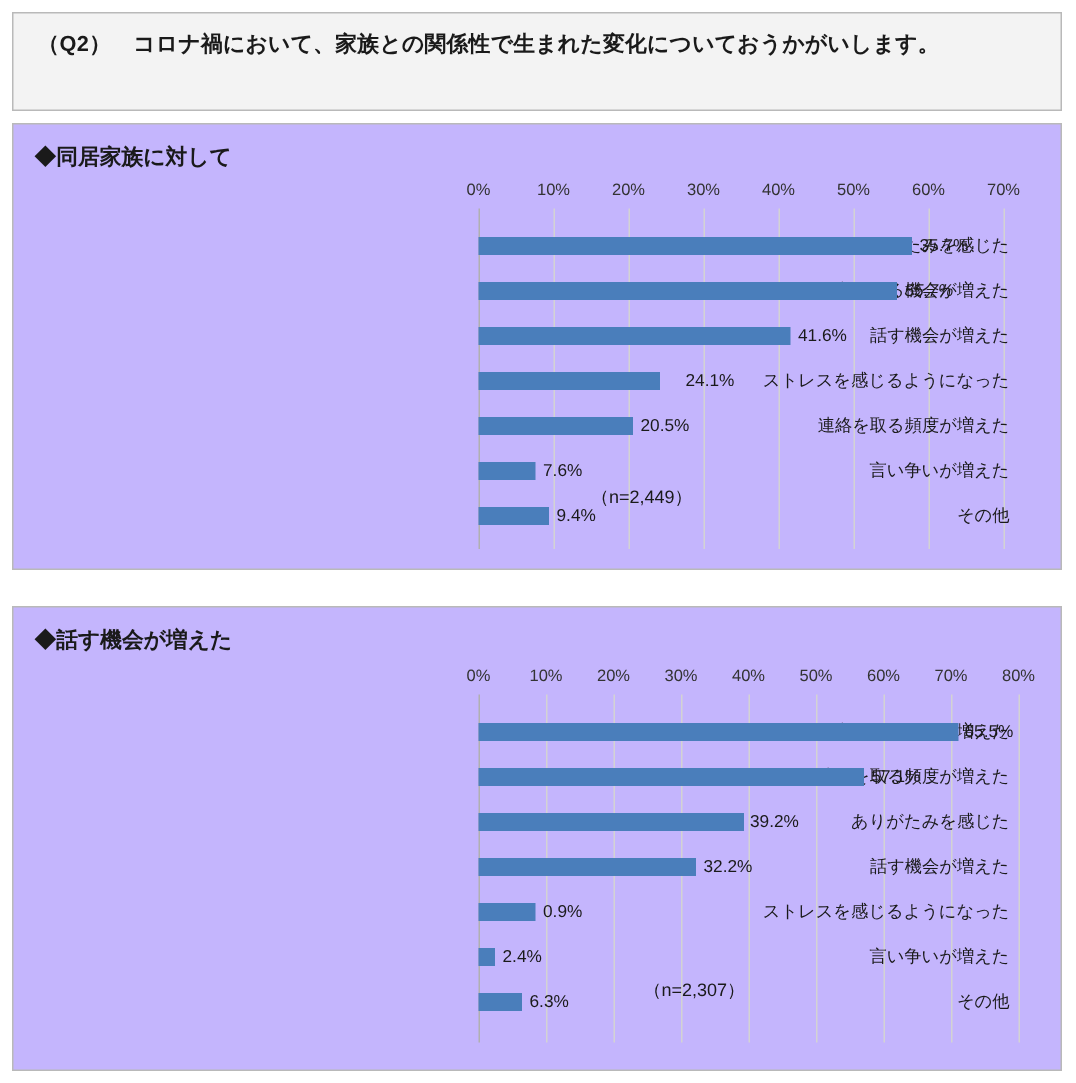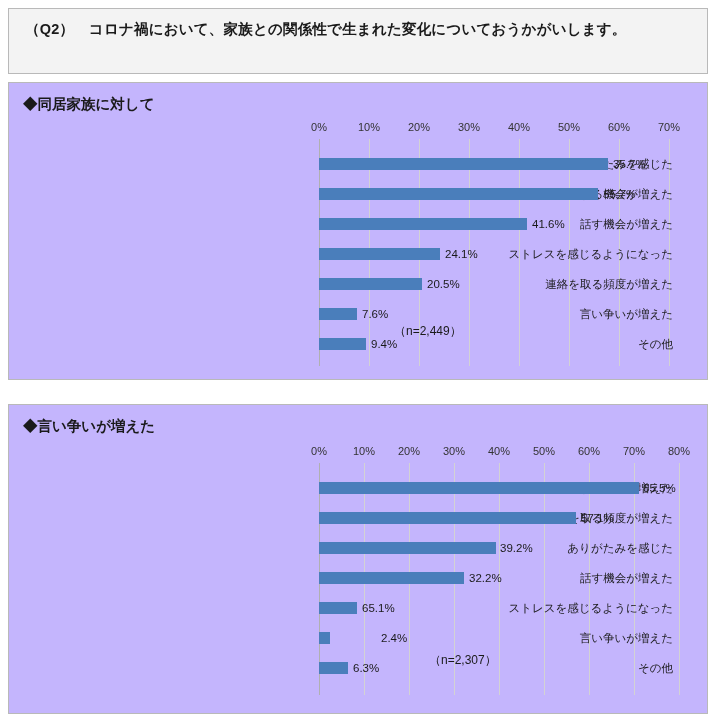--- a/index.html
+++ b/index.html
@@ -201,21 +201,21 @@
           <div class="val" style="left:464px;font-style:italic;">55.7%</div>
         </div>
         <div class="row" style="top:72px;">
           <div class="cat" style="width:180px;">話す機会が増えた</div>
           <div class="bar" style="left:180px;width:208px;"></div>
           <div class="val" style="left:393px;text-align:right;">41.6%</div>
         </div>
         <div class="row" style="top:102px;">
           <div class="cat" style="width:180px;">ストレスを感じるようになった</div>
           <div class="bar" style="left:180px;width:120.5px;"></div>
-          <div class="val" style="left:306px;">24.1%</div>
+          <div class="val" style="left:318px;">24.1%</div>
         </div>
         <div class="row" style="top:132px;">
           <div class="cat" style="width:180px;">連絡を取る頻度が増えた</div>
           <div class="bar" style="left:180px;width:102.5px;"></div>
           <div class="val" style="left:288px;">20.5%</div>
         </div>
         <div class="row" style="top:162px;">
           <div class="cat" style="width:180px;">言い争いが増えた</div>
           <div class="bar" style="left:180px;width:38px;"></div>
           <div class="val" style="left:223px;">7.6%</div>
@@ -225,21 +225,21 @@
           <div class="bar" style="left:180px;width:47px;"></div>
           <div class="val" style="left:232px;">9.4%</div>
         </div>
       </div>
     </div>
 
     <div class="nnote" id="n-1">（n=2,449）</div>
   </div>
 
   <div class="panel" id="panel-2">
-    <div class="panel-title">◆言い争いが増えた</div>
+    <div class="panel-title">◆話す機会が増えた</div>
 
     <div class="chart" id="chart-2">
       <div class="axis-labels">
         <span class="axis-tick-label" style="left:200px;">0%</span>
         <span class="axis-tick-label" style="left:245px;">10%</span>
         <span class="axis-tick-label" style="left:290px;">20%</span>
         <span class="axis-tick-label" style="left:335px;">30%</span>
         <span class="axis-tick-label" style="left:380px;">40%</span>
         <span class="axis-tick-label" style="left:425px;">50%</span>
         <span class="axis-tick-label" style="left:470px;">60%</span>
@@ -274,26 +274,26 @@
           <div class="val" style="left:381px;">39.2%</div>
         </div>
         <div class="row" style="top:102px;">
           <div class="cat" style="width:200px;">話す機会が増えた</div>
           <div class="bar" style="left:200px;width:145px;"></div>
           <div class="val" style="left:350px;">32.2%</div>
         </div>
         <div class="row" style="top:132px;">
           <div class="cat" style="width:200px;">ストレスを感じるようになった</div>
           <div class="bar" style="left:200px;width:38px;"></div>
-          <div class="val" style="left:243px;">65.1%</div>
+          <div class="val" style="left:243px;">0.9%</div>
         </div>
         <div class="row" style="top:162px;">
           <div class="cat" style="width:200px;">言い争いが増えた</div>
           <div class="bar" style="left:200px;width:11px;"></div>
-          <div class="val" style="left:216px;margin-left:46px;">2.4%</div>
+          <div class="val" style="left:216px;">2.4%</div>
         </div>
         <div class="row" style="top:192px;">
           <div class="cat" style="width:200px;">その他</div>
           <div class="bar" style="left:200px;width:28.5px;"></div>
           <div class="val" style="left:234px;">6.3%</div>
         </div>
       </div>
     </div>
 
     <div class="nnote" id="n-2">（n=2,307）</div>

